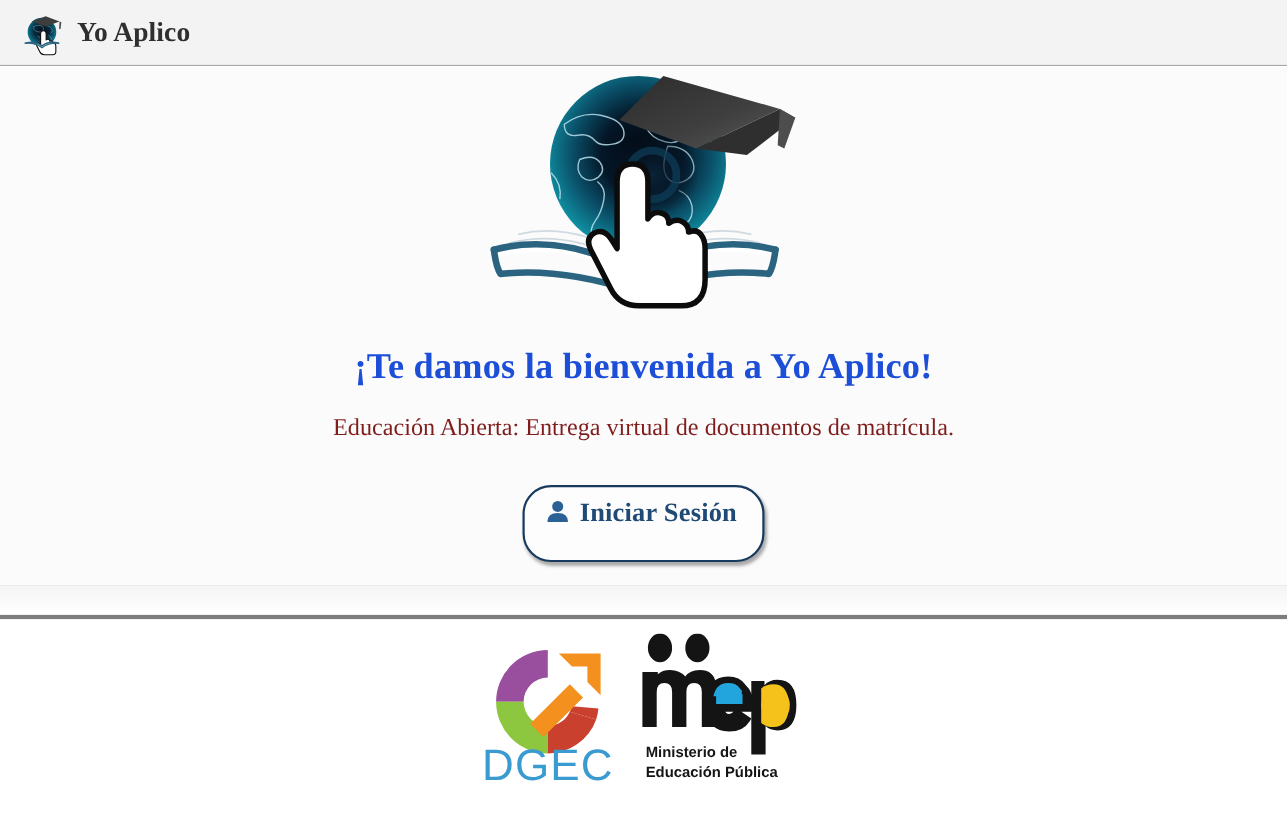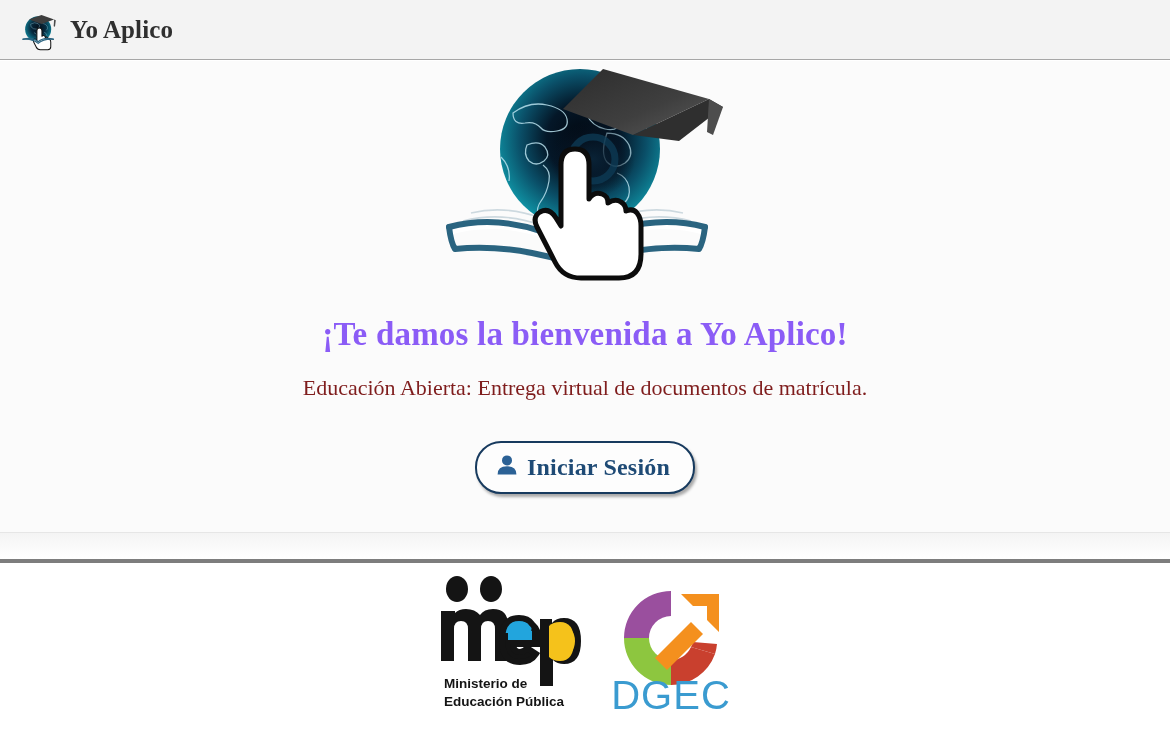--- a/index.html
+++ b/index.html
@@ -102,21 +102,21 @@
   }
 
   
   .hero-title {
     position: absolute;
     top: 255px; left: 0;
     width: 1170px;
     font-family: "Liberation Serif", serif;
     font-size: 33px;
     font-weight: bold;
-    color: #8b5cf6;
+    color: #1d4ed8;
     letter-spacing: 0.2px;
   }
   .hero-subtitle {
     position: absolute;
     top: 314px; left: 0;
     width: 1170px;
     font-family: "Liberation Serif", serif;
     font-size: 22px;
     font-weight: normal;
     color: #7f1d1d;
@@ -130,21 +130,21 @@
     display: flex;
     justify-content: center;
   }
   .login-btn {
     display: inline-flex;
     align-items: center;
     gap: 9px;
     background: #fdfdfd;
     border: 2px solid #173a5e;
     border-radius: 26px;
-    padding: 10px 23px 11px 19px;
+    padding: 10px 23px 28px 19px;
     box-shadow: 2px 3px 3px rgba(0,0,0,0.33);
     cursor: pointer;
     font-family: "Liberation Serif", serif;
   }
   .login-btn-label {
     font-size: 24px;
     font-weight: bold;
     color: #1e4a75;
     letter-spacing: 0.2px;
     white-space: nowrap;
@@ -299,20 +299,43 @@
     </div>
   </div>
 
   <div class="hero-divider-soft"></div>
   <div class="hero-divider-fade"></div>
   <div class="section-rule"></div>
 
   <div class="footer">
 
     <div class="logo-block">
+      <div class="dgec-logo-wrap">
+        <svg viewBox="0 0 125 135" width="125" height="135" aria-hidden="true">
+          <g transform="translate(62,55)">
+
+            <path d="M0 -47 A47 47 0 0 0 -47 0 L-22 0 A22 22 0 0 1 0 -22 Z" fill="#9a4f9e"></path>
+
+            <path d="M-47 0 A47 47 0 0 0 0 47 L0 22 A22 22 0 0 1 -22 0 Z" fill="#8dc63f"></path>
+
+            <path d="M0 47 A47 47 0 0 0 44 16 L20 9 A22 22 0 0 1 0 22 Z" fill="#c9402e"></path>
+
+            <path d="M44 16 A47 47 0 0 0 46 6 L22 4 A22 22 0 0 1 20 9 Z" fill="#c9402e"></path>
+
+            <g fill="#f4901e">
+              <path d="M-16 20 l36 -36 l12 12 l-36 36 z"></path>
+              <path d="M10 -44 l38 0 l0 38 l-12 -12 l0 -14 l-14 0 z"></path>
+            </g>
+          </g>
+          <text x="62" y="126" text-anchor="middle" font-family="Liberation Sans, sans-serif" font-size="40" fill="#3a9bd0" letter-spacing="1">DGEC</text>
+        </svg>
+      </div>
+    </div>
+
+    <div class="logo-block">
       <div class="mep-logo-wrap">
         <svg viewBox="0 0 155 115" width="155" height="115" aria-hidden="true">
 
           <ellipse cx="21" cy="13" rx="11" ry="13" fill="#141414"></ellipse>
           <ellipse cx="55" cy="13" rx="11" ry="13" fill="#141414"></ellipse>
 
           <path d="M5 35 l0 50 l13 0 l0 -32 q0 -8 7 -8 q7 0 7 8 l0 32 l13 0 l0 -32 q0 -8 7 -8 q7 0 7 8 l0 32 l13 0 l0 -36 q0 -16 -15 -16 q-9 0 -13 6 q-5 -6 -14 -6 q-7 0 -11 4 l0 -2z" fill="#141414"></path>
 
           <path d="M96 48 q-4 -6 -13 -6 q-17 0 -17 22 q0 22 18 22 q11 0 16 -8 l-9 -6 q-3 4 -7 4 q-7 0 -7 -8 l26 0 q1 -13 -7 -20z" fill="#141414"></path>
           <path d="M76 58 q1 -6 7 -6 q6 0 6 6z" fill="#22a5dd"></path>
@@ -324,38 +347,15 @@
           <ellipse cx="126" cy="65" rx="13" ry="16" fill="#f5c21b"></ellipse>
           <path d="M113 50 l0 31 q4 4 11 4 q14 0 14 -20 q0 -19 -14 -19 q-7 0 -11 4z" fill="#f5c21b"></path>
         </svg>
       </div>
       <div style="position:relative;top:-16px;left:8px;font-family:'Liberation Sans',sans-serif;font-size:13.5px;font-weight:bold;color:#141414;line-height:1.35;text-align:left;">
         <div>Ministerio de</div>
         <div>Educación Pública</div>
       </div>
     </div>
 
-    <div class="logo-block">
-      <div class="dgec-logo-wrap">
-        <svg viewBox="0 0 125 135" width="125" height="135" aria-hidden="true">
-          <g transform="translate(62,55)">
-
-            <path d="M0 -47 A47 47 0 0 0 -47 0 L-22 0 A22 22 0 0 1 0 -22 Z" fill="#9a4f9e"></path>
-
-            <path d="M-47 0 A47 47 0 0 0 0 47 L0 22 A22 22 0 0 1 -22 0 Z" fill="#8dc63f"></path>
-
-            <path d="M0 47 A47 47 0 0 0 44 16 L20 9 A22 22 0 0 1 0 22 Z" fill="#c9402e"></path>
-
-            <path d="M44 16 A47 47 0 0 0 46 6 L22 4 A22 22 0 0 1 20 9 Z" fill="#c9402e"></path>
-
-            <g fill="#f4901e">
-              <path d="M-16 20 l36 -36 l12 12 l-36 36 z"></path>
-              <path d="M10 -44 l38 0 l0 38 l-12 -12 l0 -14 l-14 0 z"></path>
-            </g>
-          </g>
-          <text x="62" y="126" text-anchor="middle" font-family="Liberation Sans, sans-serif" font-size="40" fill="#3a9bd0" letter-spacing="1">DGEC</text>
-        </svg>
-      </div>
-    </div>
-
   </div>
 
 </div>
 
 </body></html>

